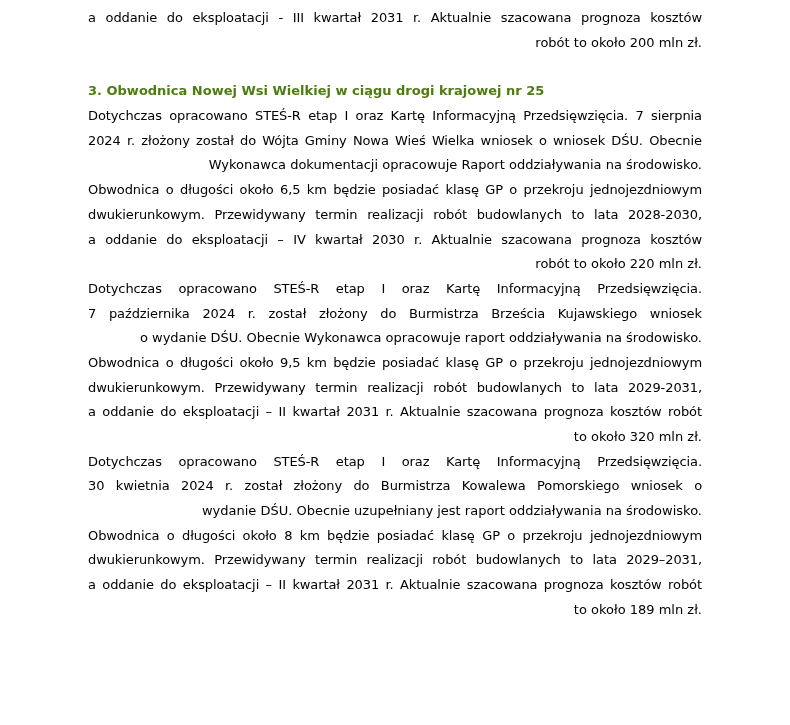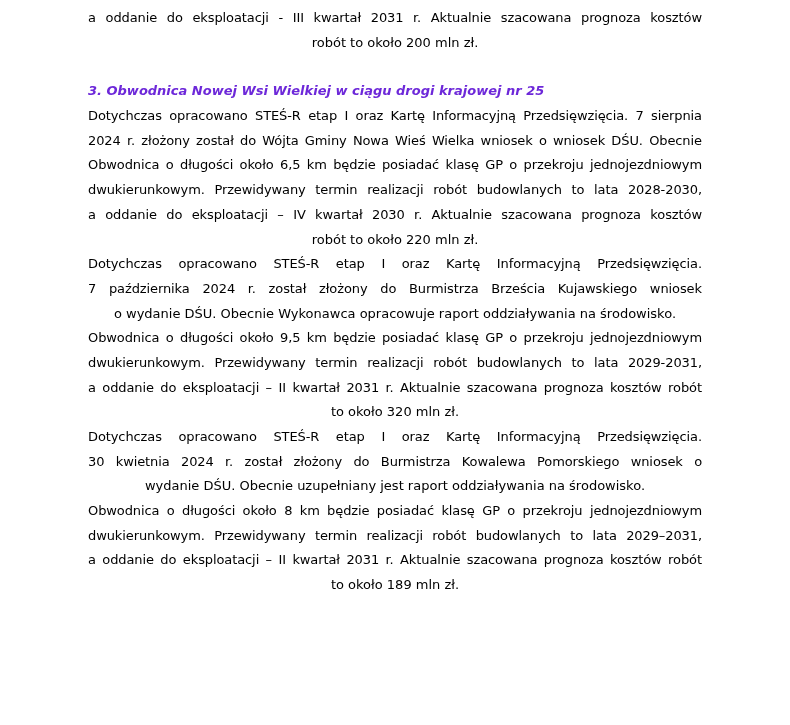--- a/index.html
+++ b/index.html
@@ -32,32 +32,31 @@
     display: flex;
     justify-content: space-between;
     align-items: baseline;
   }
   .line.justify span {
     white-space: nowrap;
     letter-spacing: -0.1px;
   }
   
   .line.left {
-    text-align: center;
+    text-align: right;
     white-space: nowrap;
   }
   .heading {
     height: 24.7px;
     line-height: 24.7px;
     font-size: 13px;
     font-weight: bold;
     margin-top: 24px;
     white-space: nowrap;
-    color: #6d28d9;
-    font-style: italic;
+    color: #4d7c0f;
   }
 </style>
 </head>
 <body>
 
 <main class="page">
     <div class="line justify">
       <span>a</span>
       <span>oddanie</span>
       <span>do</span>
@@ -97,20 +96,21 @@
       <span>Gminy</span>
       <span>Nowa</span>
       <span>Wieś</span>
       <span>Wielka</span>
       <span>wniosek</span>
       <span>o</span>
       <span>wniosek</span>
       <span>DŚU.</span>
       <span>Obecnie</span>
     </div>
+    <div class="line left">Wykonawca dokumentacji opracowuje Raport oddziaływania na środowisko.</div>
     <div class="line justify">
       <span>Obwodnica</span>
       <span>o</span>
       <span>długości</span>
       <span>około</span>
       <span>6,5</span>
       <span>km</span>
       <span>będzie</span>
       <span>posiadać</span>
       <span>klasę</span>

